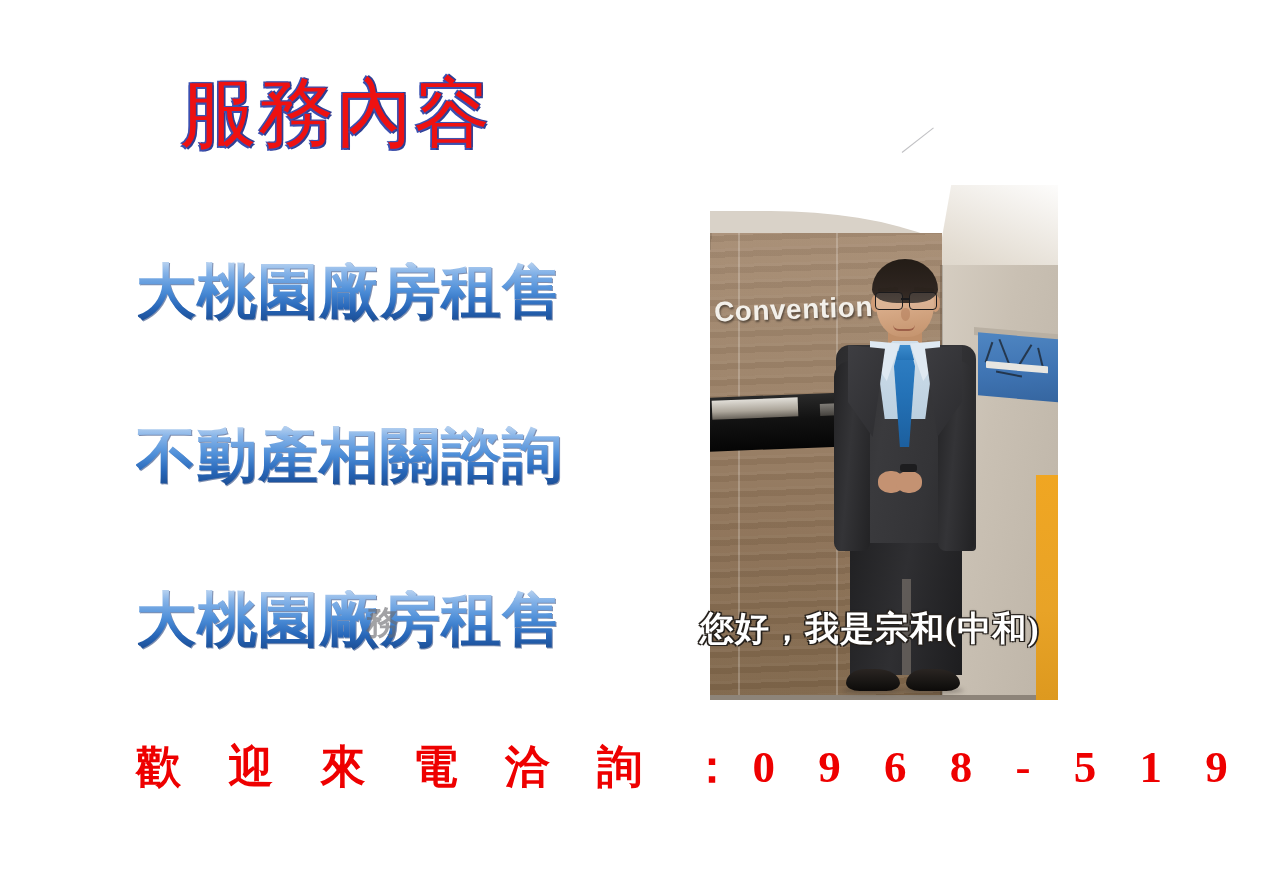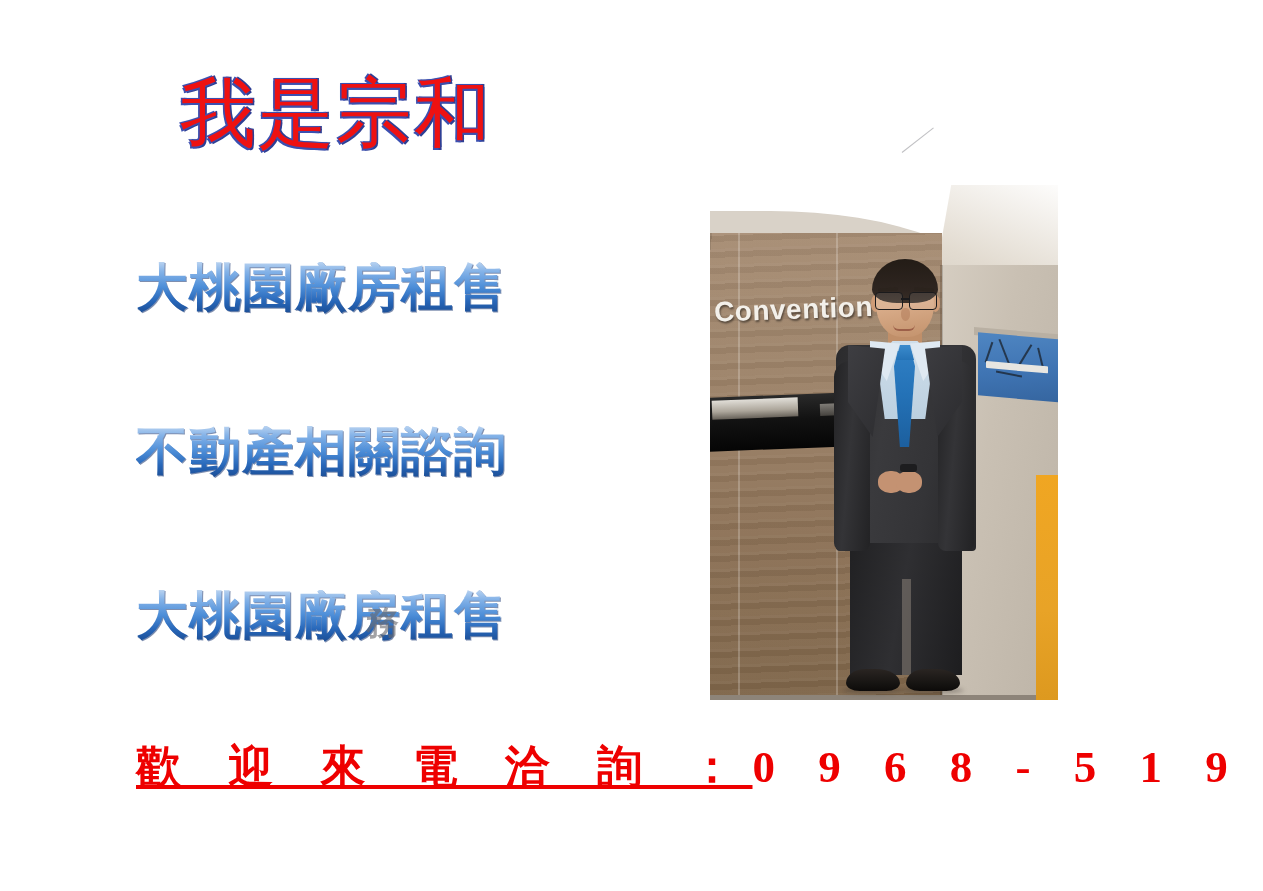--- a/index.html
+++ b/index.html
@@ -46,21 +46,21 @@
   .service-list {
     position: absolute;
     left: 0;
     top: 0;
     width: 700px;
   }
   .service-item {
     position: absolute;
     left: 136px;
     font-family: "Liberation Serif", "DejaVu Serif", serif;
-    font-size: 52px;
+    font-size: 60px;
     font-weight: 700;
     line-height: 1;
     letter-spacing: 1px;
     white-space: nowrap;
     background-image: linear-gradient(
         180deg,
         #b8d2f0 0%,
         #85b3e8 18%,
         #4d8ed8 48%,
         #2766b8 76%,
@@ -97,21 +97,20 @@
     font-weight: 700;
     font-size: 45px;
     line-height: 1;
     color: #ee0000;
     white-space: nowrap;
     display: flex;
     align-items: baseline;
   }
   .contact-label {
     letter-spacing: 18px;
-    text-decoration: underline;
   }
   .contact-number {
     letter-spacing: 16px;
     font-size: 45px;
   }
 
   
   .photo {
     position: absolute;
     left: 710px;
@@ -574,21 +573,21 @@
     background: rgba(140,140,145,0.55);
     transform: rotate(-38deg);
     transform-origin: left center;
   }
 </style>
 </head>
 <body>
 
 <div class="slide">
 
-  <div class="headline">我是宗和</div>
+  <div class="headline">服務內容</div>
 
   <div class="service-list">
     <div class="service-item i0">大桃園廠房租售</div>
     <div class="service-item i1">不動產相關諮詢</div>
     <div class="service-item i2">大桃園廠房租售</div>
   </div>
 
   <div class="ghost-glyph">務</div>
 
   <div class="photo">
@@ -663,19 +662,20 @@
         <div class="shoe-shadow r"></div>
         <div class="shoe l"></div>
         <div class="shoe r"></div>
       </div>
 
     </div>
   </div>
 
   <div class="artifact-line"></div>
 
+  <div class="photo-caption">您好，我是宗和(中和)</div>
 
   <div class="contact-line">
     <span class="contact-label">歡 迎 來 電 洽 詢 ：</span>
     <span class="contact-number">0 9 6 8 - 5 1 9 - 8 8 8</span>
   </div>
 
 </div>
 
 </body></html>

